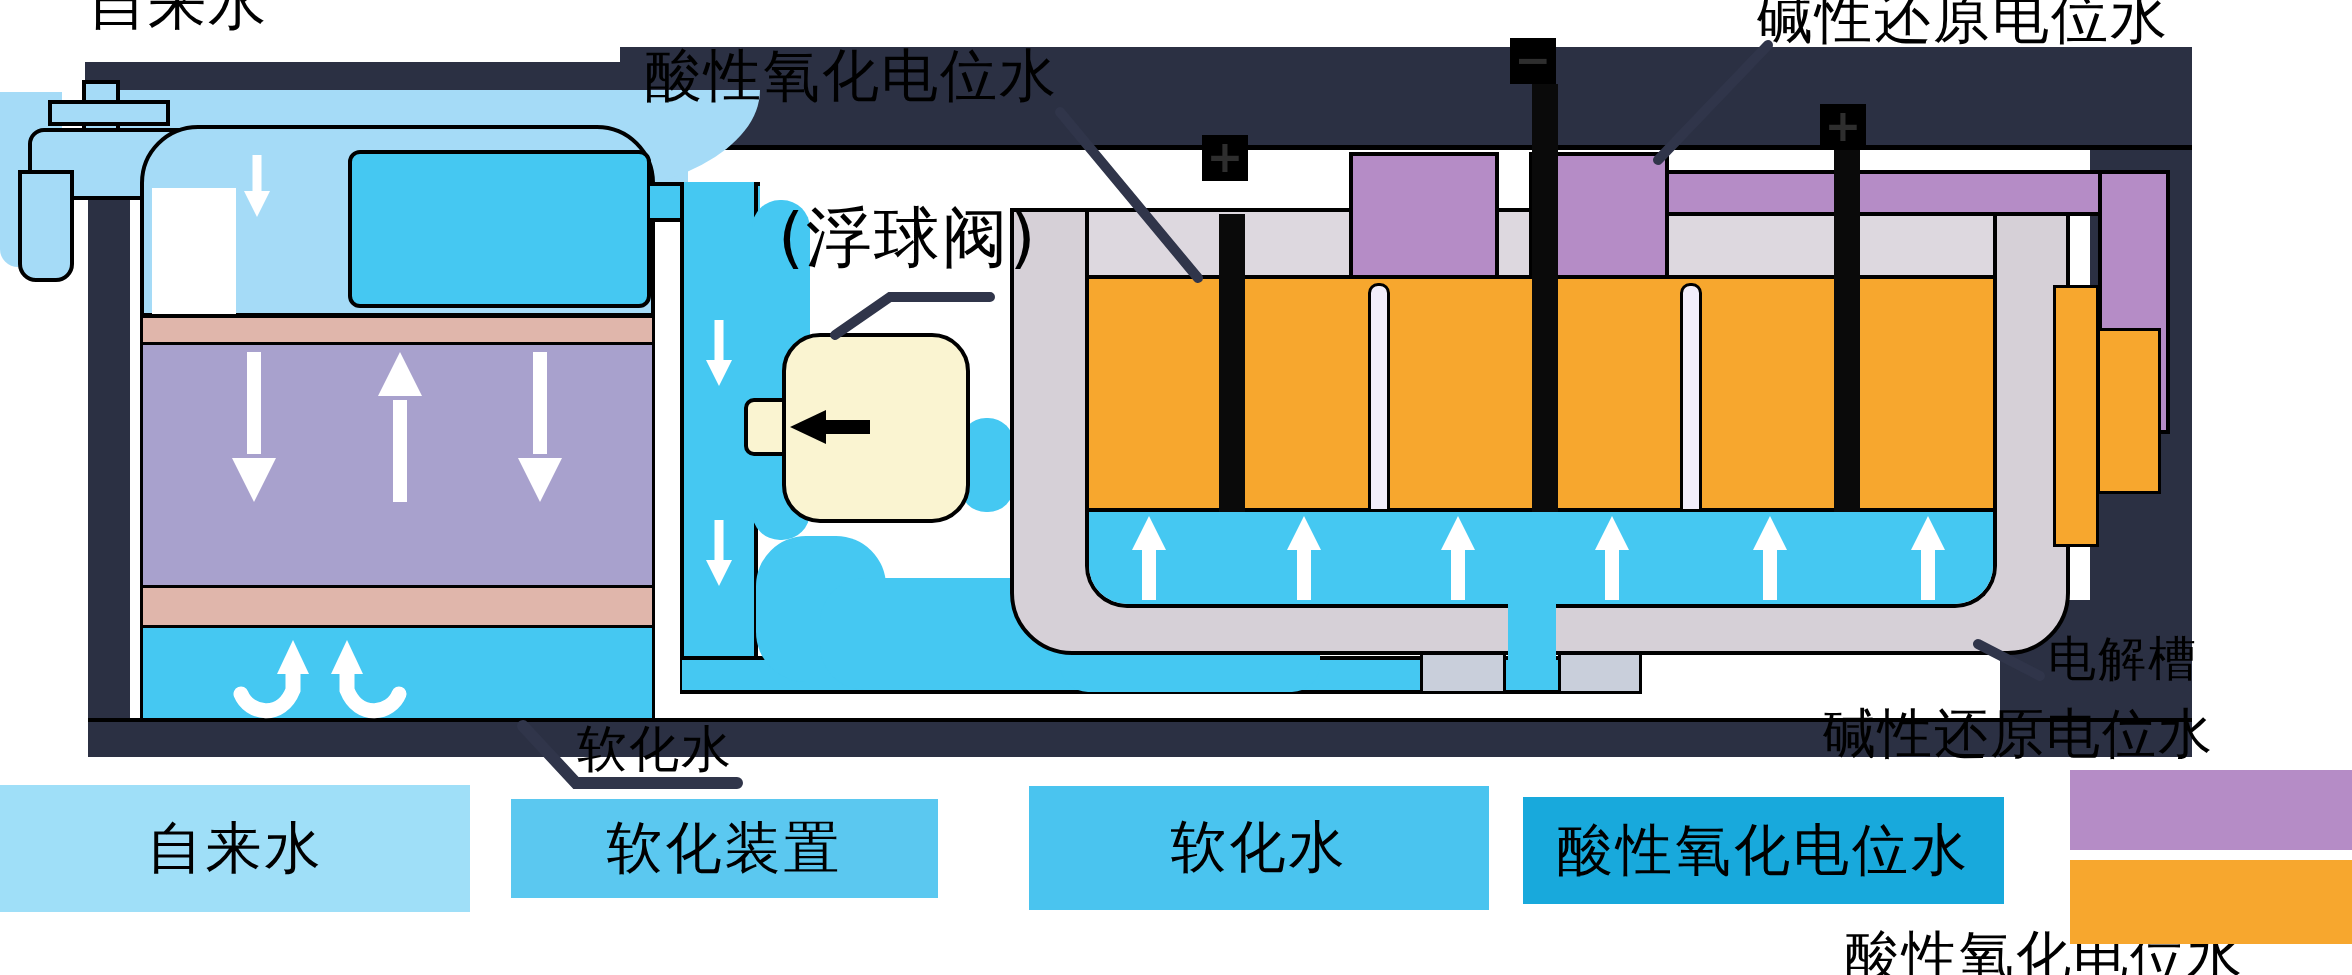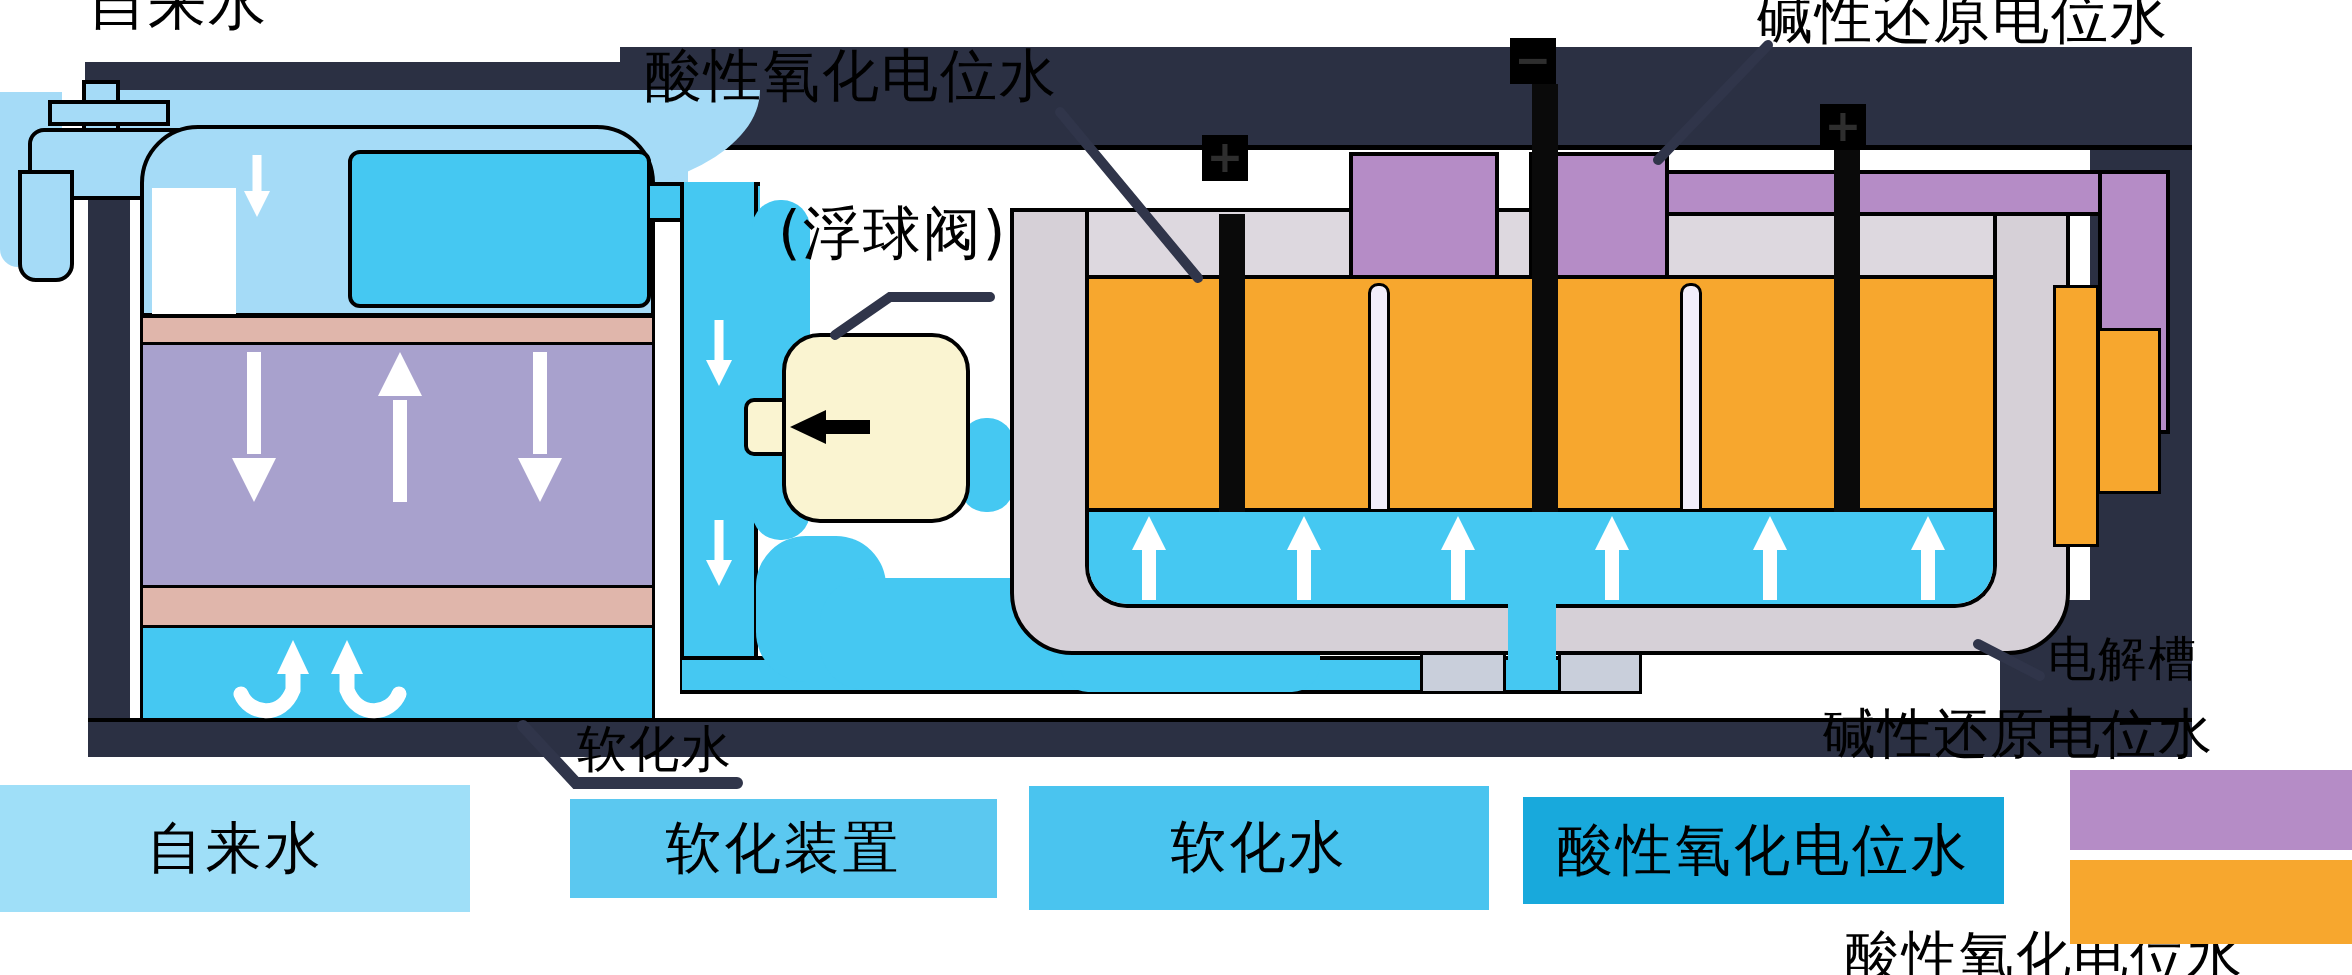--- a/index.html
+++ b/index.html
@@ -80,21 +80,21 @@
   .aw-down .sh { top:0; width:14px; height:68%; }
   .aw-down .hd { position:absolute; bottom:0; left:50%; transform:translateX(-50%); width:0; height:0; border-left:22px solid transparent; border-right:22px solid transparent; border-top:44px solid #fff; }
   .aw-up .sh { bottom:0; width:14px; height:68%; }
   .aw-up .hd { position:absolute; top:0; left:50%; transform:translateX(-50%); width:0; height:0; border-left:17px solid transparent; border-right:17px solid transparent; border-bottom:34px solid #fff; }
   .aw-xs .sh { width:9px; }
   .aw-xs.aw-down .hd { border-left:13px solid transparent; border-right:13px solid transparent; border-top:26px solid #fff; }
 
   
   .lbox { position:absolute; display:flex; align-items:center; justify-content:center; font-size:56px; color:#000; letter-spacing:3px; }
   #lbox1 { left:0; top:785px; width:470px; height:127px; background:#9FDFF8; }
-  #lbox2 { left:570px; top:799px; width:427px; height:99px; background:#5BC8F0; }
+  #lbox2 { left:511px; top:799px; width:427px; height:99px; background:#5BC8F0; }
   #lbox3 { left:1029px; top:786px; width:460px; height:124px; background:#4AC4EF; }
   #lbox4 { left:1523px; top:797px; width:481px; height:107px; background:#18A9DC; }
   #sw-purple { left:2070px; top:770px; width:282px; height:80px; background:#B58CC6; }
   #sw-orange { left:2070px; top:860px; width:282px; height:84px; background:#F7A72E; }
 
   svg.overlay { position:absolute; left:0; top:0; pointer-events:none; }
 </style>
 </head>
 <body>
 
@@ -227,21 +227,21 @@
     <polyline points="1060,112 1198,278" stroke="#30354A" stroke-width="10" fill="none" stroke-linecap="round"></polyline>
     <polyline points="990,297 890,297 835,335" stroke="#30354A" stroke-width="10" fill="none" stroke-linecap="round"></polyline>
     <polyline points="523,726 576,783 737,783" stroke="#30354A" stroke-width="12" fill="none" stroke-linecap="round"></polyline>
     <polyline points="1978,644 2040,676" stroke="#30354A" stroke-width="10" fill="none" stroke-linecap="round"></polyline>
     <polyline points="1768,45 1658,160" stroke="#30354A" stroke-width="10" fill="none" stroke-linecap="round"></polyline>
   </svg>
 
   <div class="txt" style="left:88px;top:-28px;font-size:58px;">自来水</div>
   <div class="txt" style="left:645px;top:44px;font-size:57px;">酸性氧化电位水</div>
   <div class="txt" style="left:1756px;top:-14px;font-size:57px;">碱性还原电位水</div>
-  <div class="txt" style="left:778px;top:202px;font-size:58px;">(浮球阀)</div>
+  <div class="txt" style="left:778px;top:202px;font-size:66px;">(浮球阀)</div>
   <div class="txt" style="left:577px;top:722px;font-size:50px;">软化水</div>
   <div class="txt" style="left:2048px;top:632px;font-size:48px;">电解槽</div>
   <div class="txt" style="left:1822px;top:704px;font-size:54px;">碱性还原电位水</div>
   <div class="txt" style="left:1845px;top:926px;font-size:55px;">酸性氧化电位水</div>
 
   <div class="lbox" id="lbox1">
       <span>自来水</span>
     </div>
   <div class="lbox" id="lbox2">
       <span>软化装置</span>

